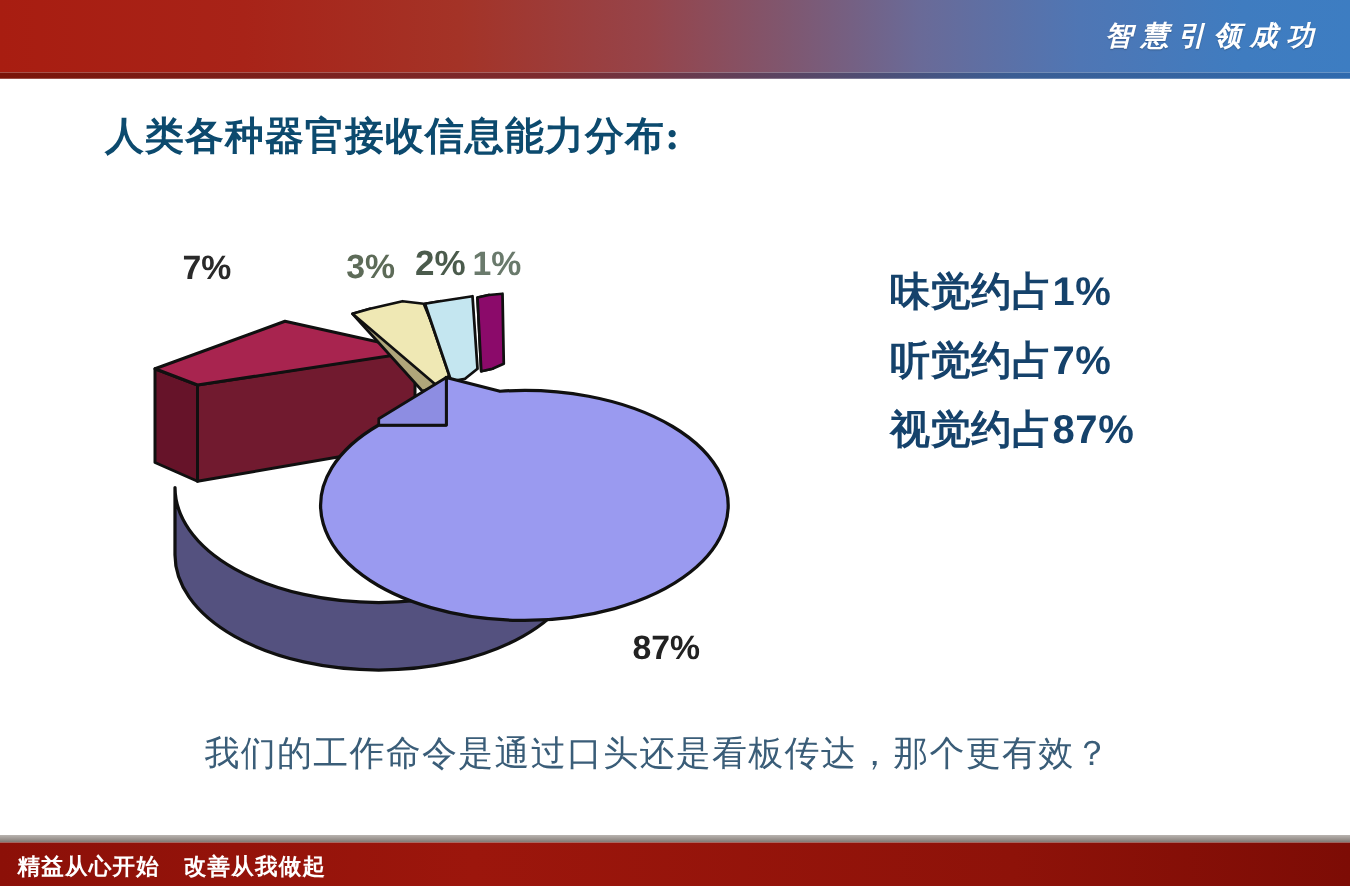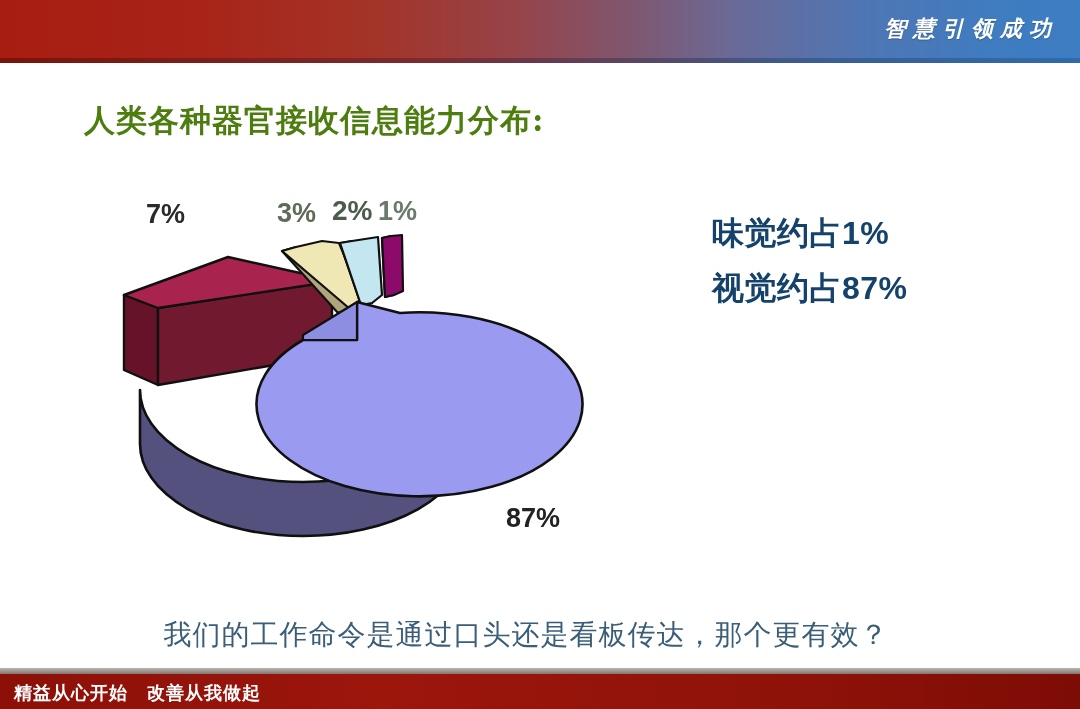--- a/index.html
+++ b/index.html
@@ -61,25 +61,25 @@
     font-style: italic;
     letter-spacing: 7px;
     white-space: nowrap;
     text-shadow: 0 1px 1px rgba(0,0,0,0.25);
   }
 
   
   .slide-title {
     position: absolute;
     left: 84px;
-    top: 100px;
+    top: 88px;
     font-family: "DejaVu Serif", "Liberation Serif", serif;
     font-size: 31px;
     font-weight: bold;
-    color: #4d7c0f;
+    color: #0c4a6e;
     letter-spacing: 1px;
     white-space: nowrap;
   }
 
   
   .chart-area {
     position: absolute;
     left: 110px;
     top: 185px;
     width: 580px;
@@ -113,21 +113,21 @@
     color: #15426b;
     line-height: 55px;
     white-space: nowrap;
     letter-spacing: 0.5px;
   }
 
   
   .caption {
     position: absolute;
     left: 0;
-    top: 616px;
+    top: 584px;
     width: 1052px;
     text-align: center;
     font-family: "DejaVu Serif", "Liberation Serif", serif;
     font-size: 28px;
     color: #3a5d78;
     letter-spacing: 1px;
     white-space: nowrap;
   }
 
   
@@ -218,20 +218,21 @@
 
     <div class="pct-label pct-7">7%</div>
     <div class="pct-label pct-3">3%</div>
     <div class="pct-label pct-2">2%</div>
     <div class="pct-label pct-1">1%</div>
     <div class="pct-label pct-87">87%</div>
   </div>
 
   <div class="legend-list">
     <div class="legend-item">味觉约占1%</div>
+    <div class="legend-item">听觉约占7%</div>
     <div class="legend-item">视觉约占87%</div>
   </div>
 
   <div class="caption">我们的工作命令是通过口头还是看板传达，那个更有效？</div>
 
   <div class="footer-rule"></div>
   <div class="footer-band"></div>
   <div class="footer-text">精益从心开始　改善从我做起</div>
 
 </div>

